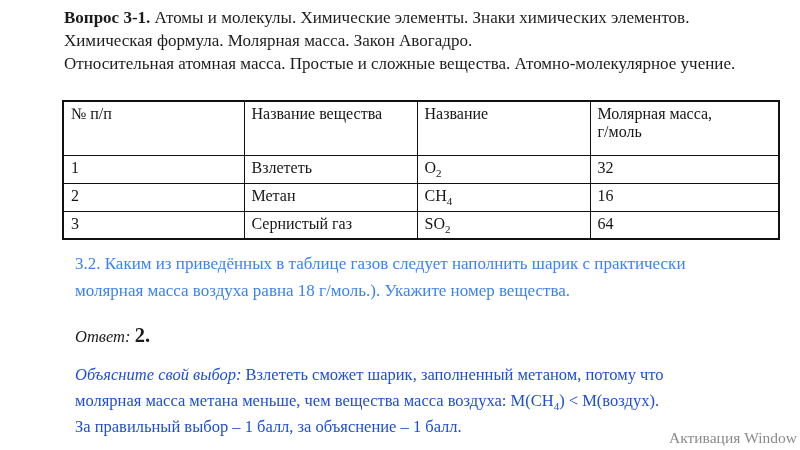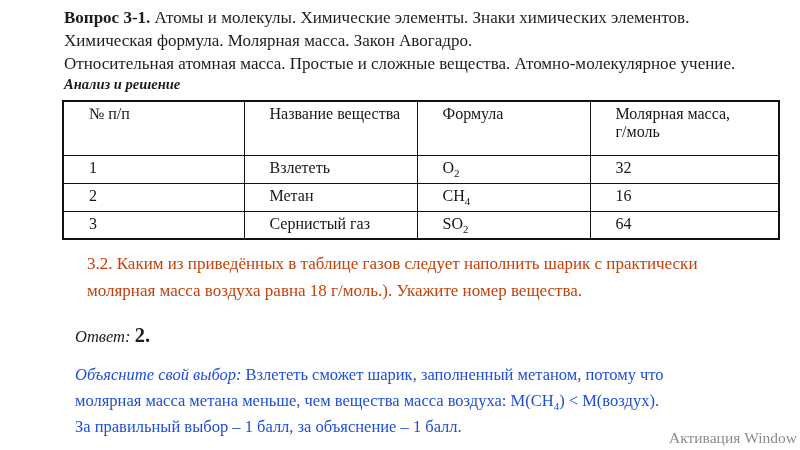--- a/index.html
+++ b/index.html
@@ -32,41 +32,41 @@
     left: 62px; top: 100px;
     width: 716px;
     border-collapse: collapse;
     table-layout: fixed;
     font-size: 16px;
     color: #161616;
   }
   table.substances td {
     border: 1.6px solid #111111;
     vertical-align: top;
-    padding: 3px 7px 1px 25px;
+    padding: 3px 7px 1px 7px;
   }
   table.substances { border: 2.2px solid #111111; }
   tr.t-head td { height: 54px; }
   tr.t-row td { height: 28px; }
   .col-num   { width: 181px; }
   .col-name  { width: 173px; }
   .col-form  { width: 173px; }
   .col-molar { width: 189px; }
   .hdr-line { display: block; }
   .sub {
     font-size: 11px;
     position: relative;
     top: 4px;
     line-height: 0;
   }
   .question-block {
     position: absolute;
-    left: 87px; top: 250px; width: 710px;
+    left: 75px; top: 250px; width: 710px;
     font-size: 17px; line-height: 27px;
-    color: #c2410c;
+    color: #3b82f6;
   }
   .answer-line {
     position: absolute;
     left: 75px; top: 324px;
     font-size: 16.5px;
   }
   .answer-value {
     font-weight: bold;
     font-size: 20.5px;
     font-style: normal;
@@ -89,28 +89,27 @@
 <body>
 
 <div class="page">
 
   <div class="header-block">
     <div><span class="bold">Вопрос 3-1.</span><span> Атомы и молекулы. Химические элементы. Знаки химических элементов.</span></div>
     <div>Химическая формула. Молярная масса. Закон Авогадро.</div>
     <div>Относительная атомная масса. Простые и сложные вещества. Атомно-молекулярное учение.</div>
   </div>
 
-  <div class="analysis-label">Анализ и решение</div>
 
   <table class="substances">
     <tbody>
         <tr class="t-head">
       <td class="col-num">№ п/п</td>
       <td class="col-name">Название вещества</td>
-      <td class="col-form">Формула</td>
+      <td class="col-form">Название</td>
       <td class="col-molar">
         <span class="hdr-line">Молярная масса,</span>
         <span class="hdr-line">г/моль</span>
       </td>
     </tr>
     <tr class="t-row">
       <td>1</td>
       <td>Взлететь</td>
       <td><span>O</span><span class="sub">2</span></td>
       <td>32</td>

